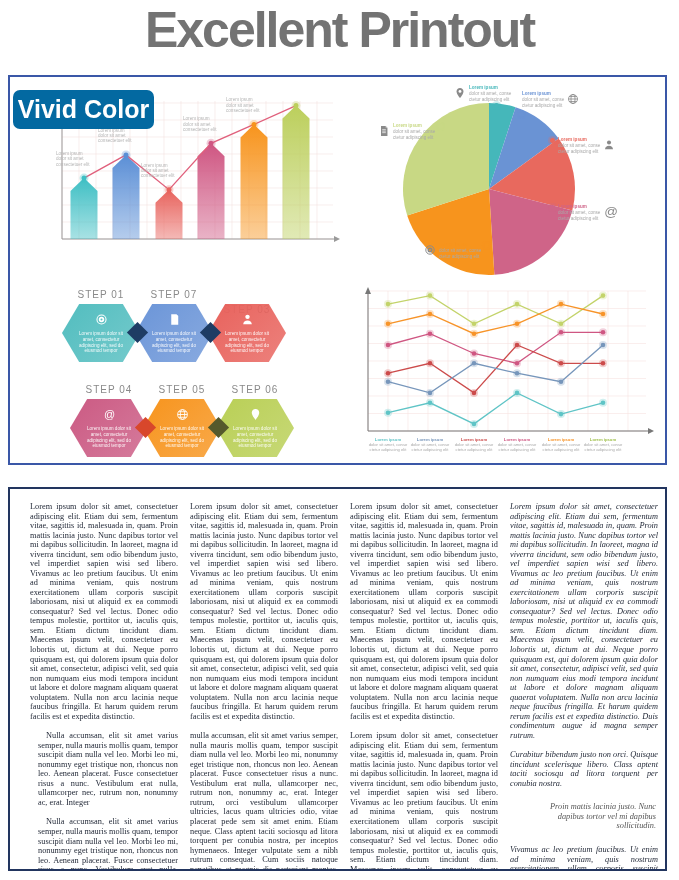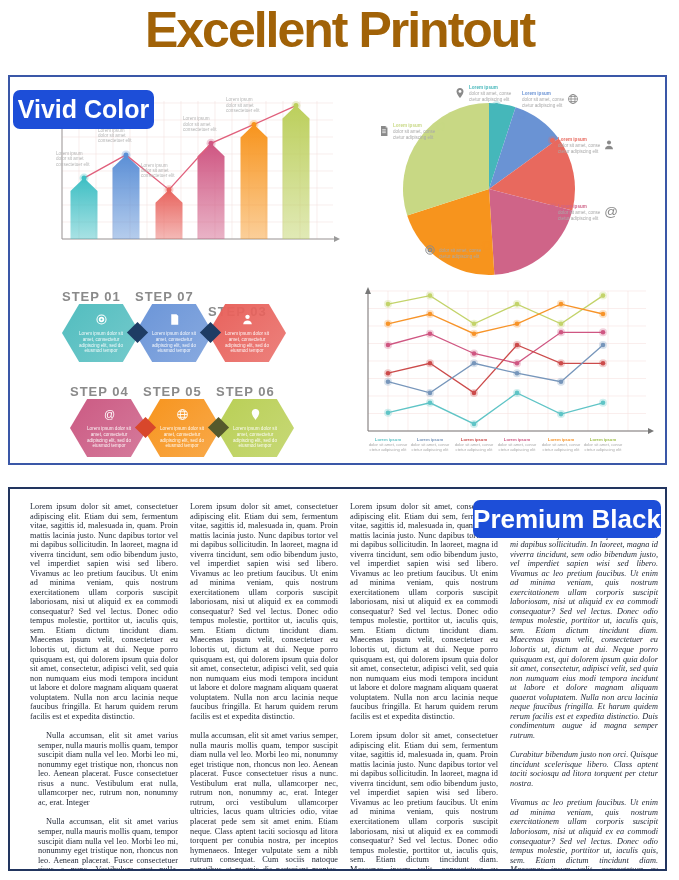--- a/index.html
+++ b/index.html
@@ -1,35 +1,35 @@
 <!DOCTYPE html>
 <html><head>
 <meta charset="utf-8">
 <style>
   html,body{margin:0;padding:0;background:#fff;}
   body{width:679px;height:880px;position:relative;overflow:hidden;font-family:"Liberation Sans",sans-serif;}
-  .page-title{margin:0;padding-top:1px;text-align:center;font-size:50px;font-weight:bold;color:#a16207;letter-spacing:-2px;}
+  .page-title{margin:0;padding-top:1px;text-align:center;font-size:50px;font-weight:bold;color:#737373;letter-spacing:-2px;}
   .panel{position:absolute;left:8px;width:659px;background:#fff;box-sizing:border-box;}
   .vivid-panel{top:75px;height:390px;border:2px solid #3a57a7;}
   .doc-panel{top:487px;height:384px;border:2px solid #22355f;overflow:hidden;}
-  .badge{position:absolute;background:#1d4ed8;color:#fff;font-weight:bold;border-radius:7px;
+  .badge{position:absolute;background:#0369a1;color:#fff;font-weight:bold;border-radius:7px;
          display:flex;align-items:center;justify-content:center;z-index:30;}
   .vivid-badge{left:3px;top:13px;width:141px;height:39px;font-size:25px;}
   .premium-badge{right:4px;top:11px;width:188px;height:38px;font-size:26px;}
   .chart-abs{position:absolute;}
   .bar-chart{left:36px;top:16px;width:295px;height:165px;}
   .pie-wrap{left:334px;top:8px;width:322px;height:194px;}
   .pie-svg-holder{position:absolute;left:55px;top:14px;}
   .callout{position:absolute;display:flex;align-items:flex-start;gap:3px;z-index:5;}
   .co-text{font-size:4.6px;line-height:1.3;color:#a9a9a9;white-space:nowrap;}
   .co-text .l1{font-weight:bold;}
   .co-dot{width:5px;height:5px;border-radius:50%;flex:0 0 auto;margin-top:1px;}
   .co-dot-abs{position:absolute;width:5px;height:5px;border-radius:50%;z-index:4;}
   .steps-wrap{left:12px;top:203px;width:322px;height:182px;}
-  .step-label{position:absolute;width:78px;font-size:13px;font-weight:bold;color:#8a8a8a;letter-spacing:1px;}
+  .step-label{position:absolute;width:78px;text-align:center;font-size:10px;font-weight:normal;color:#8a8a8a;letter-spacing:1px;}
   .hex{position:absolute;width:78px;height:58px;display:flex;flex-direction:column;align-items:center;justify-content:center;
        clip-path:polygon(22% 0%,78% 0%,100% 50%,78% 100%,22% 100%,0% 50%);z-index:2;}
   .hex .hex-body{font-size:4.6px;line-height:1.25;color:rgba(255,255,255,.92);text-align:center;width:52px;margin-top:1px;}
   .diamond{position:absolute;width:15px;height:15px;transform:rotate(45deg);z-index:3;}
   .line-chart{left:338px;top:206px;width:318px;height:176px;}
   .doc-cols{display:flex;gap:12px;padding:13px 8px 0 20px;height:100%;box-sizing:border-box;}
   .doc-col{width:148px;flex:0 0 auto;font-family:Liberation Serif, serif;font-size:8.3px;line-height:1.15;
            color:#1d2433;text-align:justify;}
   .doc-col p{margin:0 0 10px 0;}
   .doc-col.italic{font-style:italic;}
@@ -360,34 +360,34 @@
         <text x="40" y="158" font-size="4.2" text-anchor="middle"><tspan x="40" fill="#5fc4c6" font-weight="bold">Lorem ipsum</tspan><tspan x="40" dy="5" fill="#a9a9a9">dolor sit amet, conse</tspan><tspan x="40" dy="5" fill="#a9a9a9">ctetur adipiscing elit</tspan></text>
         <text x="82" y="158" font-size="4.2" text-anchor="middle"><tspan x="82" fill="#7796bb" font-weight="bold">Lorem ipsum</tspan><tspan x="82" dy="5" fill="#a9a9a9">dolor sit amet, conse</tspan><tspan x="82" dy="5" fill="#a9a9a9">ctetur adipiscing elit</tspan></text>
         <text x="126" y="158" font-size="4.2" text-anchor="middle"><tspan x="126" fill="#cc4b4b" font-weight="bold">Lorem ipsum</tspan><tspan x="126" dy="5" fill="#a9a9a9">dolor sit amet, conse</tspan><tspan x="126" dy="5" fill="#a9a9a9">ctetur adipiscing elit</tspan></text>
         <text x="169" y="158" font-size="4.2" text-anchor="middle"><tspan x="169" fill="#cf5682" font-weight="bold">Lorem ipsum</tspan><tspan x="169" dy="5" fill="#a9a9a9">dolor sit amet, conse</tspan><tspan x="169" dy="5" fill="#a9a9a9">ctetur adipiscing elit</tspan></text>
         <text x="213" y="158" font-size="4.2" text-anchor="middle"><tspan x="213" fill="#f79429" font-weight="bold">Lorem ipsum</tspan><tspan x="213" dy="5" fill="#a9a9a9">dolor sit amet, conse</tspan><tspan x="213" dy="5" fill="#a9a9a9">ctetur adipiscing elit</tspan></text>
         <text x="255" y="158" font-size="4.2" text-anchor="middle"><tspan x="255" fill="#9ebf4a" font-weight="bold">Lorem ipsum</tspan><tspan x="255" dy="5" fill="#a9a9a9">dolor sit amet, conse</tspan><tspan x="255" dy="5" fill="#a9a9a9">ctetur adipiscing elit</tspan></text>
       </svg></div>
 </div>
 
 <div class="panel doc-panel">
-  <div class="badge premium-badge">Premium Black</div>
   <div class="doc-cols" id="doc-cols">
       <div class="doc-col">
         <p>Lorem ipsum dolor sit amet, consectetuer adipiscing elit. Etiam dui sem, fermentum vitae, sagittis id, malesuada in, quam. Proin mattis lacinia justo. Nunc dapibus tortor vel mi dapibus sollicitudin. In laoreet, magna id viverra tincidunt, sem odio bibendum justo, vel imperdiet sapien wisi sed libero. Vivamus ac leo pretium faucibus. Ut enim ad minima veniam, quis nostrum exercitationem ullam corporis suscipit laboriosam, nisi ut aliquid ex ea commodi consequatur? Sed vel lectus. Donec odio tempus molestie, porttitor ut, iaculis quis, sem. Etiam dictum tincidunt diam. Maecenas ipsum velit, consectetuer eu lobortis ut, dictum at dui. Neque porro quisquam est, qui dolorem ipsum quia dolor sit amet, consectetur, adipisci velit, sed quia non numquam eius modi tempora incidunt ut labore et dolore magnam aliquam quaerat voluptatem. Nulla non arcu lacinia neque faucibus fringilla. Et harum quidem rerum facilis est et expedita distinctio.</p>
         <p class="indent">Nulla accumsan, elit sit amet varius semper, nulla mauris mollis quam, tempor suscipit diam nulla vel leo. Morbi leo mi, nonummy eget tristique non, rhoncus non leo. Aenean placerat. Fusce consectetuer risus a nunc. Vestibulum erat nulla, ullamcorper nec, rutrum non, nonummy ac, erat. Integer</p>
         <p class="indent">Nulla accumsan, elit sit amet varius semper, nulla mauris mollis quam, tempor suscipit diam nulla vel leo. Morbi leo mi, nonummy eget tristique non, rhoncus non leo. Aenean placerat. Fusce consectetuer risus a nunc. Vestibulum erat nulla, ullamcorper nec, rutrum non, nonummy ac, erat. Integer</p>
       </div>
       <div class="doc-col">
         <p>Lorem ipsum dolor sit amet, consectetuer adipiscing elit. Etiam dui sem, fermentum vitae, sagittis id, malesuada in, quam. Proin mattis lacinia justo. Nunc dapibus tortor vel mi dapibus sollicitudin. In laoreet, magna id viverra tincidunt, sem odio bibendum justo, vel imperdiet sapien wisi sed libero. Vivamus ac leo pretium faucibus. Ut enim ad minima veniam, quis nostrum exercitationem ullam corporis suscipit laboriosam, nisi ut aliquid ex ea commodi consequatur? Sed vel lectus. Donec odio tempus molestie, porttitor ut, iaculis quis, sem. Etiam dictum tincidunt diam. Maecenas ipsum velit, consectetuer eu lobortis ut, dictum at dui. Neque porro quisquam est, qui dolorem ipsum quia dolor sit amet, consectetur, adipisci velit, sed quia non numquam eius modi tempora incidunt ut labore et dolore magnam aliquam quaerat voluptatem. Nulla non arcu lacinia neque faucibus fringilla. Et harum quidem rerum facilis est et expedita distinctio.</p>
         <p>mulla accumsan, elit sit amet varius semper, nulla mauris mollis quam, tempor suscipit diam nulla vel leo. Morbi leo mi, nonummy eget tristique non, rhoncus non leo. Aenean placerat. Fusce consectetuer risus a nunc. Vestibulum erat nulla, ullamcorper nec, rutrum non, nonummy ac, erat. Integer rutrum, orci vestibulum ullamcorper ultricies, lacus quam ultricies odio, vitae placerat pede sem sit amet enim. Etiam neque. Class aptent taciti sociosqu ad litora torquent per conubia nostra, per inceptos hymenaeos. Integer vulputate sem a nibh rutrum consequat. Cum sociis natoque penatibus et magnis dis parturient montes, nascetur ridiculus mus. Mauris tincidunt sem sed arcu. Integer in sapien. Aliquam id dolor. Etiam quis quam. Maecenas sollicitudin. Morbi leo mi, nonummy eget tristique non, rhoncus non leo.</p>
       </div>
       <div class="doc-col">
         <p>Lorem ipsum dolor sit amet, consectetuer adipiscing elit. Etiam dui sem, fermentum vitae, sagittis id, malesuada in, quam. Proin mattis lacinia justo. Nunc dapibus tortor vel mi dapibus sollicitudin. In laoreet, magna id viverra tincidunt, sem odio bibendum justo, vel imperdiet sapien wisi sed libero. Vivamus ac leo pretium faucibus. Ut enim ad minima veniam, quis nostrum exercitationem ullam corporis suscipit laboriosam, nisi ut aliquid ex ea commodi consequatur? Sed vel lectus. Donec odio tempus molestie, porttitor ut, iaculis quis, sem. Etiam dictum tincidunt diam. Maecenas ipsum velit, consectetuer eu lobortis ut, dictum at dui. Neque porro quisquam est, qui dolorem ipsum quia dolor sit amet, consectetur, adipisci velit, sed quia non numquam eius modi tempora incidunt ut labore et dolore magnam aliquam quaerat voluptatem. Nulla non arcu lacinia neque faucibus fringilla. Et harum quidem rerum facilis est et expedita distinctio.</p>
         <p>Lorem ipsum dolor sit amet, consectetuer adipiscing elit. Etiam dui sem, fermentum vitae, sagittis id, malesuada in, quam. Proin mattis lacinia justo. Nunc dapibus tortor vel mi dapibus sollicitudin. In laoreet, magna id viverra tincidunt, sem odio bibendum justo, vel imperdiet sapien wisi sed libero. Vivamus ac leo pretium faucibus. Ut enim ad minima veniam, quis nostrum exercitationem ullam corporis suscipit laboriosam, nisi ut aliquid ex ea commodi consequatur? Sed vel lectus. Donec odio tempus molestie, porttitor ut, iaculis quis, sem. Etiam dictum tincidunt diam. Maecenas ipsum velit, consectetuer eu lobortis ut, dictum at dui. Neque porro quisquam est, qui dolorem ipsum quia dolor sit amet, consectetur, adipisci velit, sed quia non numquam eius modi tempora incidunt ut</p>
       </div>
       <div class="doc-col italic">
         <p>Lorem ipsum dolor sit amet, consectetuer adipiscing elit. Etiam dui sem, fermentum vitae, sagittis id, malesuada in, quam. Proin mattis lacinia justo. Nunc dapibus tortor vel mi dapibus sollicitudin. In laoreet, magna id viverra tincidunt, sem odio bibendum justo, vel imperdiet sapien wisi sed libero. Vivamus ac leo pretium faucibus. Ut enim ad minima veniam, quis nostrum exercitationem ullam corporis suscipit laboriosam, nisi ut aliquid ex ea commodi consequatur? Sed vel lectus. Donec odio tempus molestie, porttitor ut, iaculis quis, sem. Etiam dictum tincidunt diam. Maecenas ipsum velit, consectetuer eu lobortis ut, dictum at dui. Neque porro quisquam est, qui dolorem ipsum quia dolor sit amet, consectetur, adipisci velit, sed quia non numquam eius modi tempora incidunt ut labore et dolore magnam aliquam quaerat voluptatem. Nulla non arcu lacinia neque faucibus fringilla. Et harum quidem rerum facilis est et expedita distinctio. Duis condimentum augue id magna semper rutrum.</p>
-        <p>Curabitur bibendum justo non orci. Quisque tincidunt scelerisque libero. Class aptent taciti sociosqu ad litora torquent per ctetur nostra.</p>
+        <p>Curabitur bibendum justo non orci. Quisque tincidunt scelerisque libero. Class aptent taciti sociosqu ad litora torquent per conubia nostra.</p>
+        <p class="quote">Proin mattis lacinia justo. Nunc dapibus tortor vel mi dapibus sollicitudin.</p>
         <p>Vivamus ac leo pretium faucibus. Ut enim ad minima veniam, quis nostrum exercitationem ullam corporis suscipit laboriosam, nisi ut aliquid ex ea commodi consequatur? Sed vel lectus. Donec odio tempus molestie, porttitor ut, iaculis quis, sem. Etiam dictum tincidunt diam. Maecenas ipsum velit, consectetuer eu lobortis ut, dictum at dui. Neque porro quisquam est, qui dolorem ipsum quia dolor sit amet, consectetur, adipisci velit, sed quia non numquam eius modi tempora incidunt ut labore et dolore magnam aliquam</p>
       </div>
     </div>
 </div>
 
 </body></html>

